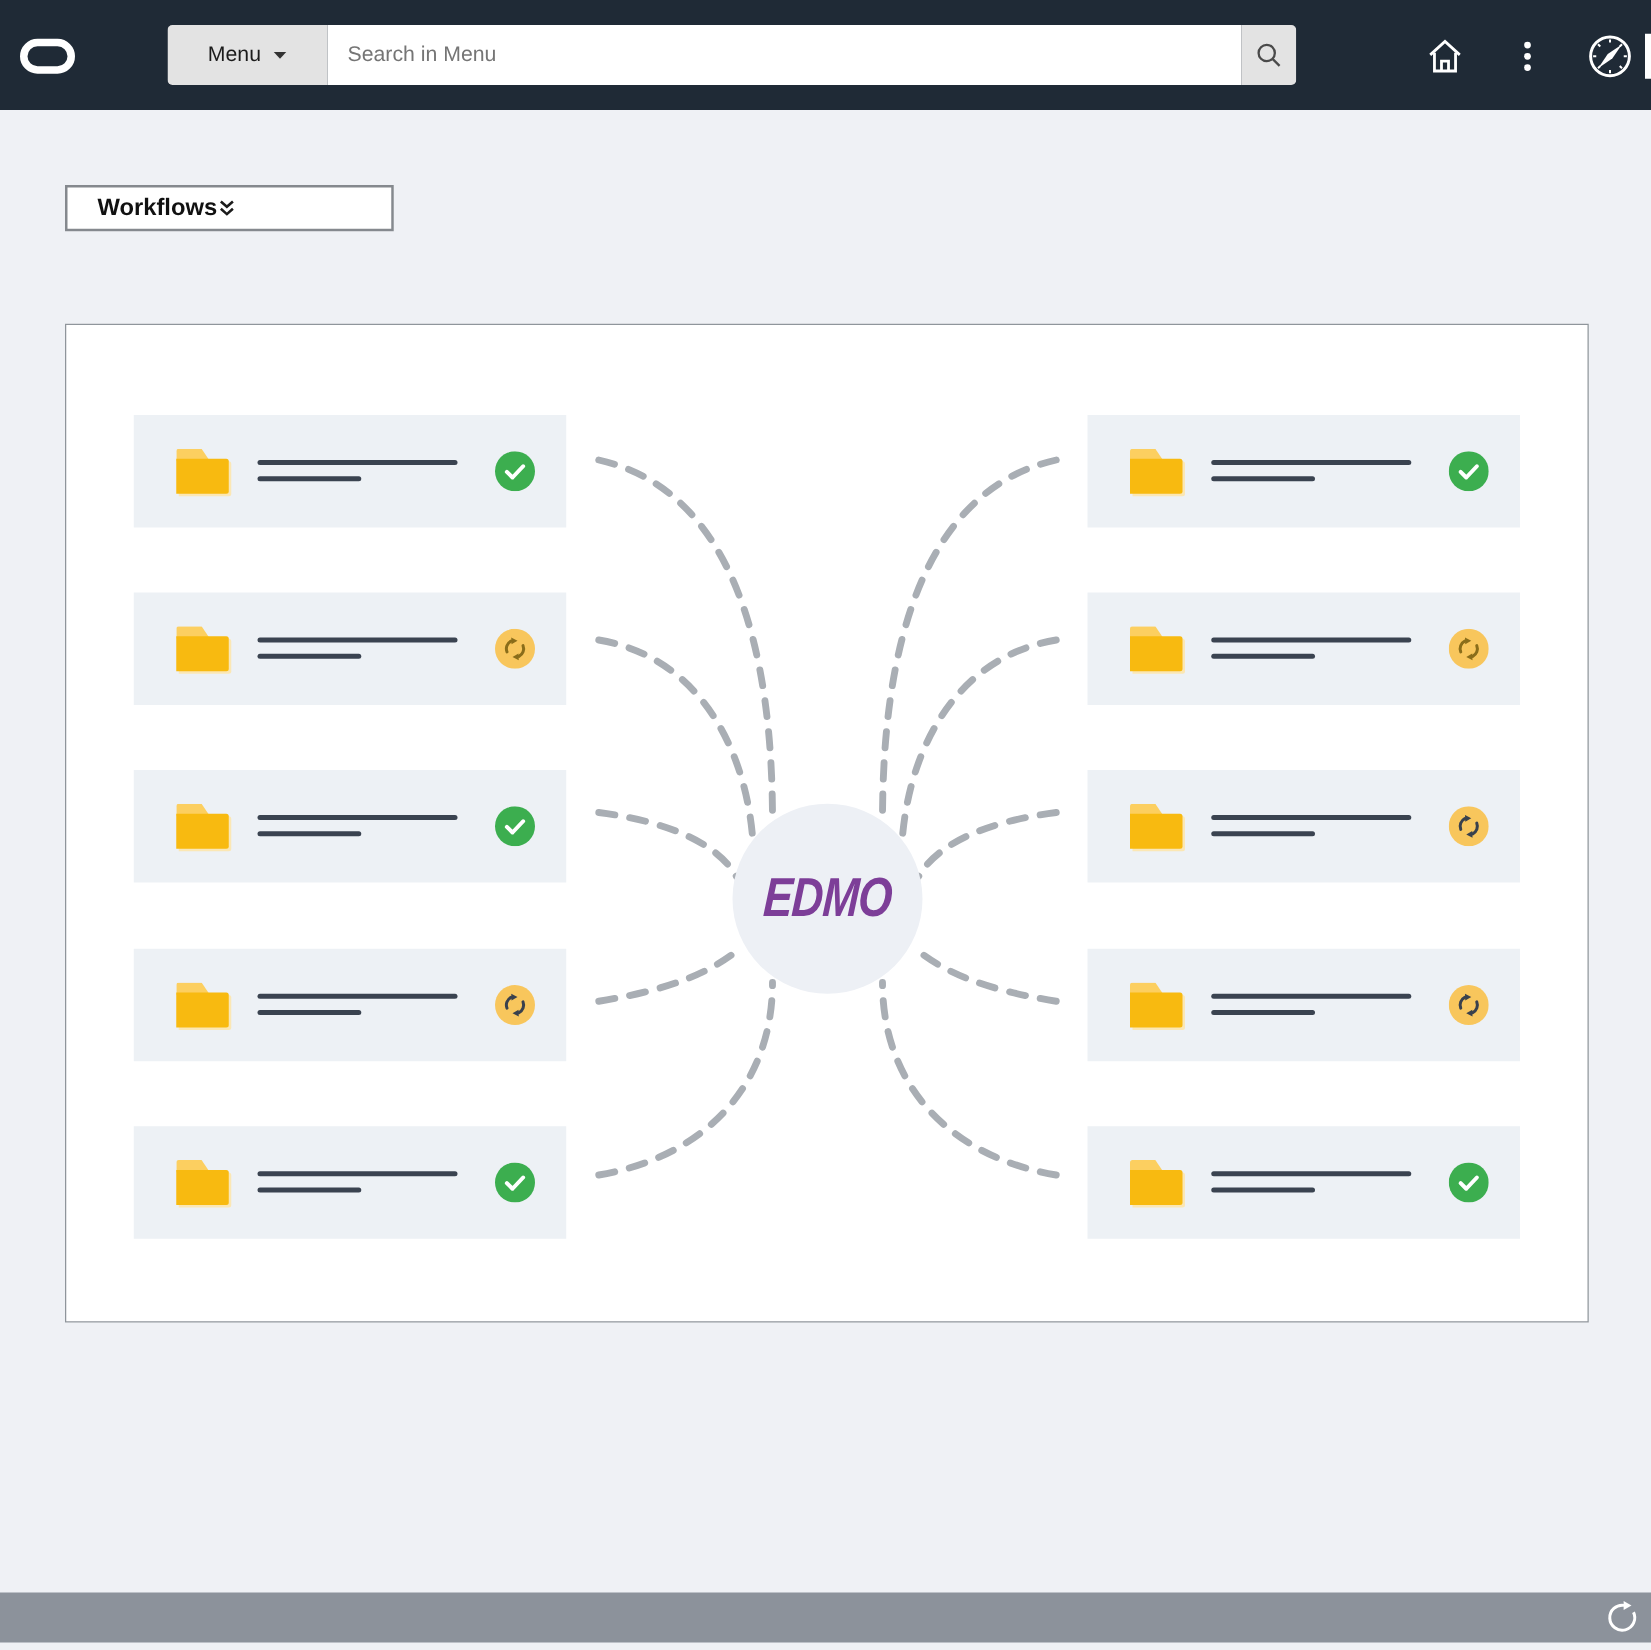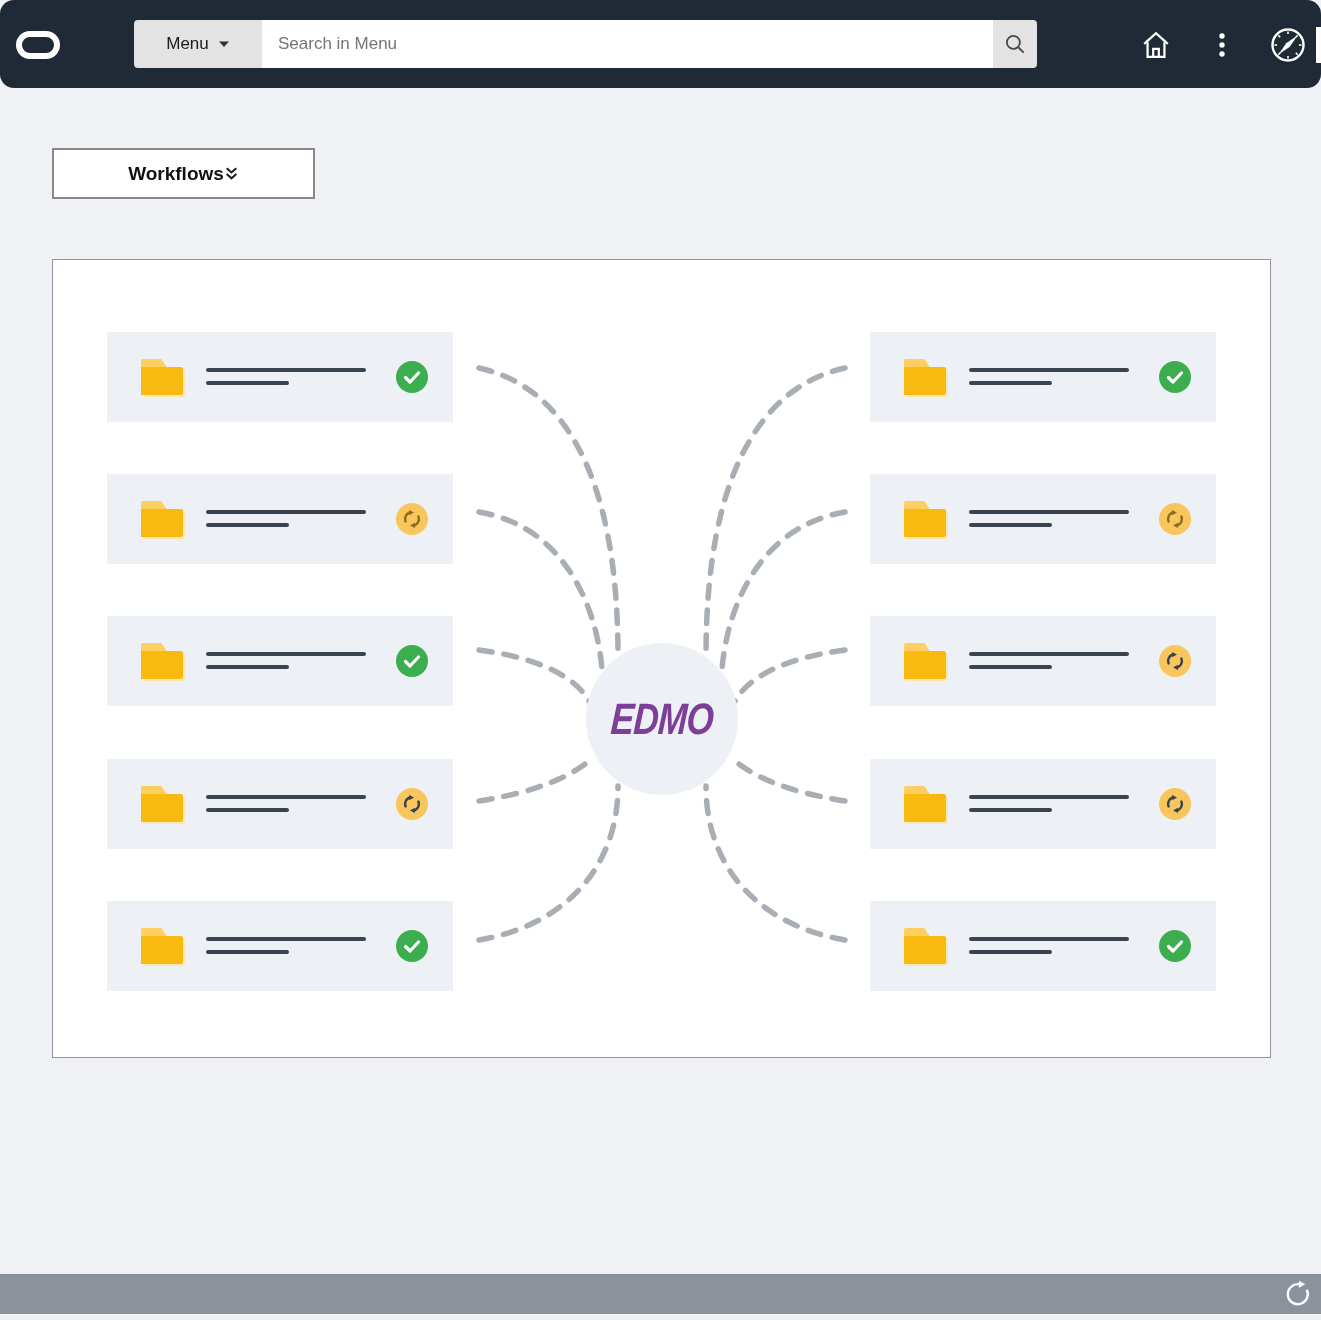--- a/index.html
+++ b/index.html
@@ -1,39 +1,39 @@
 <!DOCTYPE html>
 <html><head>
 <meta charset="utf-8">
 <style>
   html,body{margin:0;padding:0;background:#eff1f5;}
   .screen{position:relative;width:1321px;height:1320px;background:#eff1f5;overflow:hidden;
           font-family:"Liberation Sans",sans-serif;}
 
   
-  .topnav{position:absolute;left:0;top:0;width:1321px;height:88px;background:#1f2a36;border-radius:14px;}
+  .topnav{position:absolute;left:0;top:0;width:1321px;height:88px;background:#1f2a36;}
   .logo-ring{position:absolute;left:16px;top:31px;width:32px;height:16px;
              border:6px solid #ffffff;border-radius:14px;}
   .searchbar{position:absolute;left:134px;top:20px;width:903px;height:48px;display:flex;
              border-radius:4px;overflow:hidden;}
   .menu-btn{width:128px;height:48px;background:#e3e3e3;border:none;cursor:pointer;
             display:flex;align-items:center;justify-content:center;gap:9px;
             font-family:"Liberation Sans",sans-serif;font-size:17px;color:#1b1b1b;}
   .menu-btn svg{display:block;}
   .search-input{flex:1;height:48px;border:none;outline:none;padding:0 16px;font-size:17px;
                 color:#8b5cf6;background:#ffffff;font-family:"Liberation Sans",sans-serif;}
   .search-input::placeholder{color:#757575;}
   .search-btn{width:44px;height:48px;background:#e3e3e3;border:none;cursor:pointer;
               display:flex;align-items:center;justify-content:center;}
   .icon-btn{position:absolute;background:transparent;border:none;padding:0;cursor:pointer;}
   .edge-sliver{position:absolute;right:0;top:27px;width:5px;height:36px;background:#ffffff;}
 
   
-  .workflows{position:absolute;left:52px;top:148px;width:263px;height:51px;background:#ffffff;
-             border:2px solid #85898e;display:flex;align-items:center;justify-content:center;
+  .workflows{position:absolute;left:52px;top:148px;width:263px;height:37px;background:#ffffff;
+             border:2px solid #85898e;display:flex;align-items:center;justify-content:flex-start;
              padding:0 24px 0 24px;cursor:pointer;box-sizing:border-box;
              font-family:"Liberation Sans",sans-serif;}
   .workflows .wf-label{font-size:19px;font-weight:bold;color:#111;}
 
   
   .panel{position:absolute;left:52px;top:259px;width:1217px;height:797px;background:#ffffff;
          border:1px solid #8f959b;box-sizing:content-box;}
   .connectors{position:absolute;left:0;top:0;}
   .connectors path{fill:none;stroke:#a9aeb4;stroke-width:5.5;stroke-linecap:round;
                    stroke-dasharray:13 12;}

